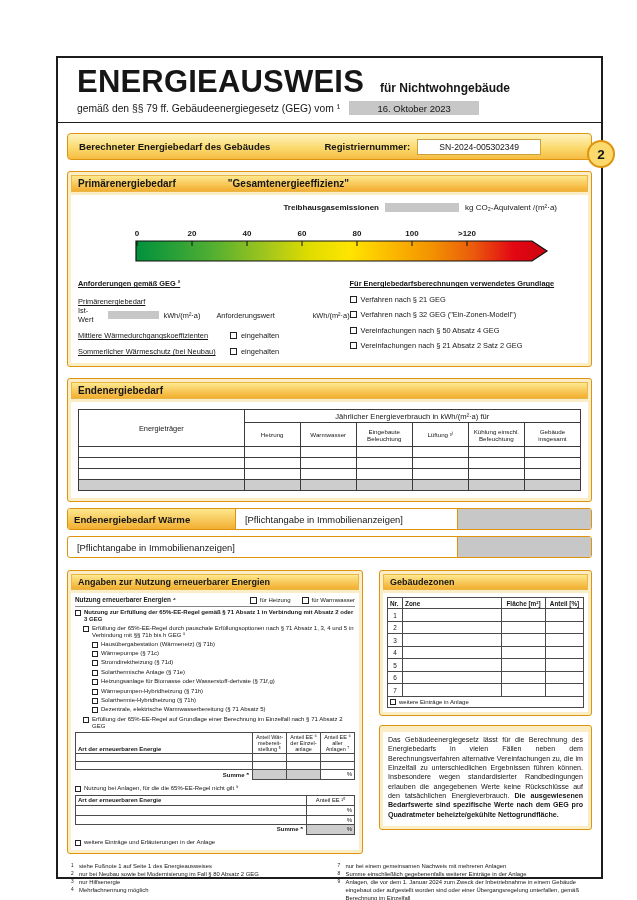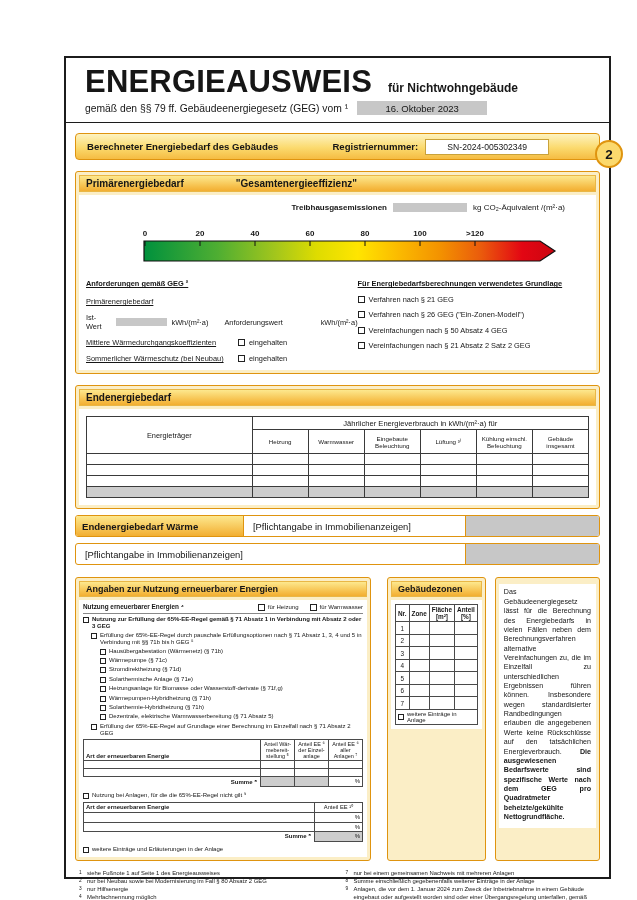--- a/index.html
+++ b/index.html
@@ -1,19 +1,19 @@
 <!DOCTYPE html>
 <html><head>
 <meta charset="utf-8">
 <style>
   * { margin:0; padding:0; box-sizing:border-box; }
   html,body { background:#fff; }
   body { width:637px; height:900px; position:relative; overflow:hidden;
          font-family:"Liberation Sans", sans-serif; color:#161616; }
-  .frame { position:absolute; left:64px; top:56px; width:547px; height:823px;
+  .frame { position:absolute; left:56px; top:56px; width:547px; height:823px;
            border:2px solid #1c1c1c; background:#fff; }
 
   
   .doc-header { padding:9px 14px 0 19px; }
   .title-row { display:flex; align-items:flex-end; gap:16px; }
   .doc-title { font-size:31px; font-weight:bold; line-height:0.95; letter-spacing:0.2px; }
   .building-type { font-size:12px; font-weight:bold; padding-bottom:1px; }
   .law-row { margin-top:5px; font-size:10.3px; display:flex; align-items:center; gap:9px; }
   .date-box { width:130px; background:#c7c7c7; text-align:center; font-size:9.5px; padding:2px 0 1px; }
   .header-divider { border-top:1.8px solid #1c1c1c; margin-top:7px; }
@@ -49,21 +49,21 @@
   .ghg-box { width:74px; height:9px; }
   .scale-wrap { margin:17px 0 12px 57px; width:414px; }
   .ticks { position:relative; height:10px; font-size:8px; font-weight:bold; }
   .ticks span { position:absolute; transform:translateX(-50%); white-space:nowrap; }
   .req-cols { display:flex; margin-top:8px; font-size:7.4px; }
   .req-left { width:54%; }
   .req-right { width:46%; }
   .hd { font-weight:bold; text-decoration:underline; }
   .usmall { text-decoration:underline; }
   .prim-label { margin-top:9px; display:inline-block; }
-  .ist-row { display:flex; align-items:center; gap:4px; margin-top:7px; }
+  .ist-row { display:flex; align-items:center; gap:4px; }
   .ist-box { width:52px; height:8px; }
   .anf-label { margin-left:12px; }
   .anf-gap { width:30px; display:inline-block; }
   .chk-row { display:flex; align-items:center; margin-top:7px; }
   .chk-row .lbl { width:152px; text-decoration:underline; }
   .chk-row .cb, .v-item .cb { margin-right:4px; }
   .v-item { display:flex; align-items:center; margin-top:6.5px; }
 
   
   .ee-table { width:100%; border-collapse:collapse; table-layout:fixed; margin-top:2px; }
@@ -80,21 +80,21 @@
              align-items:stretch; height:22px; background:#fff; overflow:hidden; }
   .pf-label { width:168px; flex:none; background:linear-gradient(180deg,#fde88e,#f2ae31);
               border-right:1px solid #df940f; font-size:9.6px; font-weight:bold;
               display:flex; align-items:center; padding:0 6px; }
   .pf-note { flex:1; font-size:9.4px; display:flex; align-items:center; padding:0 9px; }
   .pf-box { width:134px; flex:none; background:#c7c7c7; border-left:1px solid #df940f; }
 
   
   .bottom { display:flex; gap:16px; margin:12px 9px 0; align-items:stretch; }
   .renew { width:296px; flex:none; margin:0; }
-  .right-col { flex:1; display:flex; flex-direction:row; gap:9px; }
+  .right-col { flex:1; display:flex; flex-direction:column; gap:9px; }
   .right-col .panel { margin:0; }
   .renew-body { font-size:6px; line-height:1.12; padding:3px 4px 4px; }
   .r-head { display:flex; align-items:center; border-bottom:1px solid #888; padding-bottom:2px; }
   .r-head .t { font-weight:bold; font-size:6.4px; }
   .cbg { display:flex; align-items:center; gap:3px; }
   .g1 { margin-left:auto; }
   .g2 { margin-left:11px; }
   .r-item { display:flex; align-items:flex-start; margin-top:2.4px; }
   .r-item .cb { width:6px; height:6px; margin:1px 3px 0 0; }
   .ind1 { margin-left:8px; }
@@ -235,21 +235,21 @@
           </div>
         </div>
         <div class="req-right">
           <div class="hd">Für Energiebedarfsberechnungen verwendetes Grundlage</div>
           <div class="v-item">
             <span class="cb"></span>
             <span>Verfahren nach § 21 GEG</span>
           </div>
           <div class="v-item">
             <span class="cb"></span>
-            <span>Verfahren nach § 26 GEG ("Ein-Zonen-Modell")</span>
+            <span>Verfahren nach § 32 GEG ("Ein-Zonen-Modell")</span>
           </div>
           <div class="v-item">
             <span class="cb"></span>
             <span>Vereinfachungen nach § 50 Absatz 4 GEG</span>
           </div>
           <div class="v-item">
             <span class="cb"></span>
             <span>Vereinfachungen nach § 21 Absatz 2 Satz 2 GEG</span>
           </div>
         </div>

